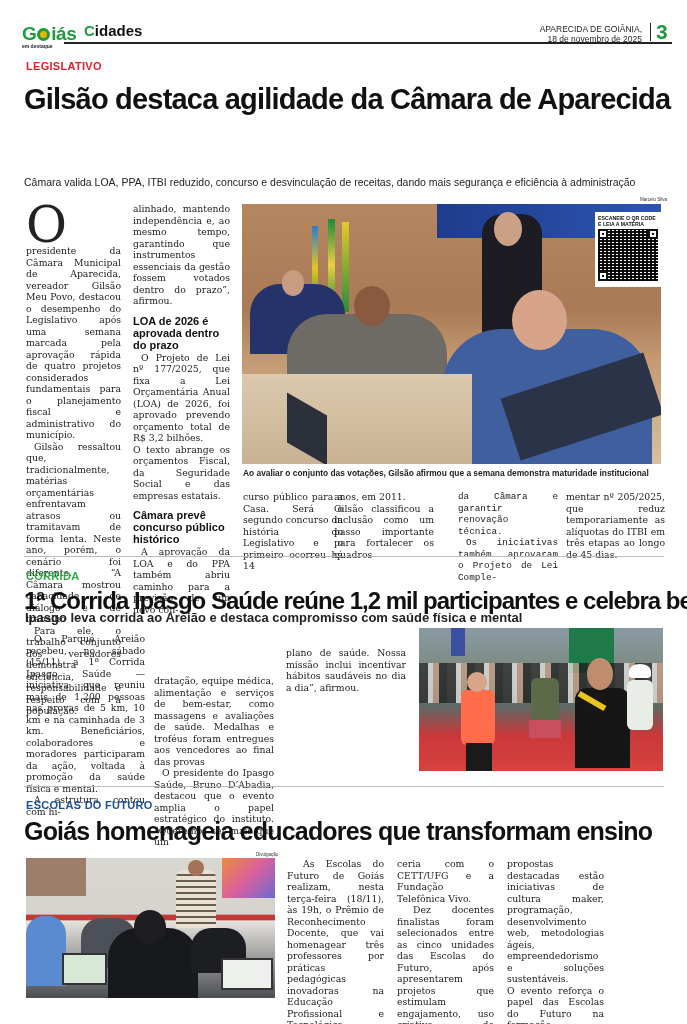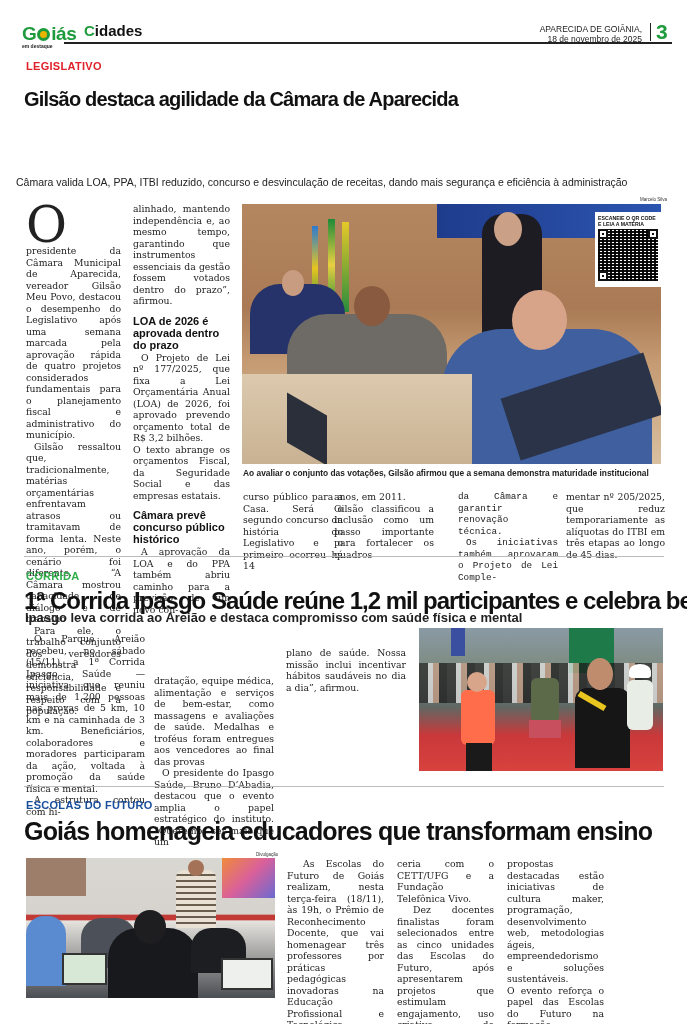--- a/index.html
+++ b/index.html
@@ -60,24 +60,24 @@
 <div class="abs section-name"><span class="first">C</span><span>idades</span></div>
 <div class="abs header-rule"></div>
 <div class="abs header-date">
   <div>APARECIDA DE GOIÂNIA,</div>
   <div>18 de novembro de 2025</div>
 </div>
 <div class="abs page-num-sep"></div>
 <div class="abs page-num">3</div>
 
 <div class="abs kicker red" style="left:26px;top:60px;">LEGISLATIVO</div>
-<div class="abs headline" style="left:24px;top:80px;font-size:20px;line-height:38px;width:650px;">
+<div class="abs headline" style="left:24px;top:80px;font-size:29px;line-height:38px;width:650px;">
   <div>Gilsão destaca agilidade da Câmara de Aparecida</div>
 </div>
-<div class="abs subhead" style="left:16px;top:176px;width:660px;">Câmara valida LOA, PPA, ITBI reduzido, concurso e desvinculação de receitas, dando mais segurança e eficiência à administração</div>
+<div class="abs subhead" style="left:24px;top:176px;width:660px;">Câmara valida LOA, PPA, ITBI reduzido, concurso e desvinculação de receitas, dando mais segurança e eficiência à administração</div>
 
 <div class="abs col" style="left:26px;top:203px;width:95px;">
   <p class="noindent"><span class="dropcap">O</span><span>presidente da Câmara Municipal de Aparecida, vereador Gilsão Meu Povo, destacou o desempenho do Legislativo após uma semana marcada pela aprovação rápida de quatro projetos considerados fundamentais para o planejamento fiscal e administrativo do município.</span></p>
   <p>Gilsão ressaltou que, tradicionalmente, matérias orçamentárias enfrentavam atrasos ou tramitavam de forma lenta. Neste ano, porém, o cenário foi diferente. “A Câmara mostrou capacidade de diálogo e de trabalho</p>
   <p>Para ele, o trabalho conjunto dos vereadores demonstra eficiência, responsabilidade e respeito com a população.</p>
 </div>
 
 <div class="abs col" style="left:133px;top:203px;width:97px;">
   <p class="noindent">alinhado, mantendo independência e, ao mesmo tempo, garantindo que instrumentos essenciais da gestão fossem votados dentro do prazo”, afirmou.</p>
   <h4>LOA de 2026 é aprovada dentro do prazo</h4>

